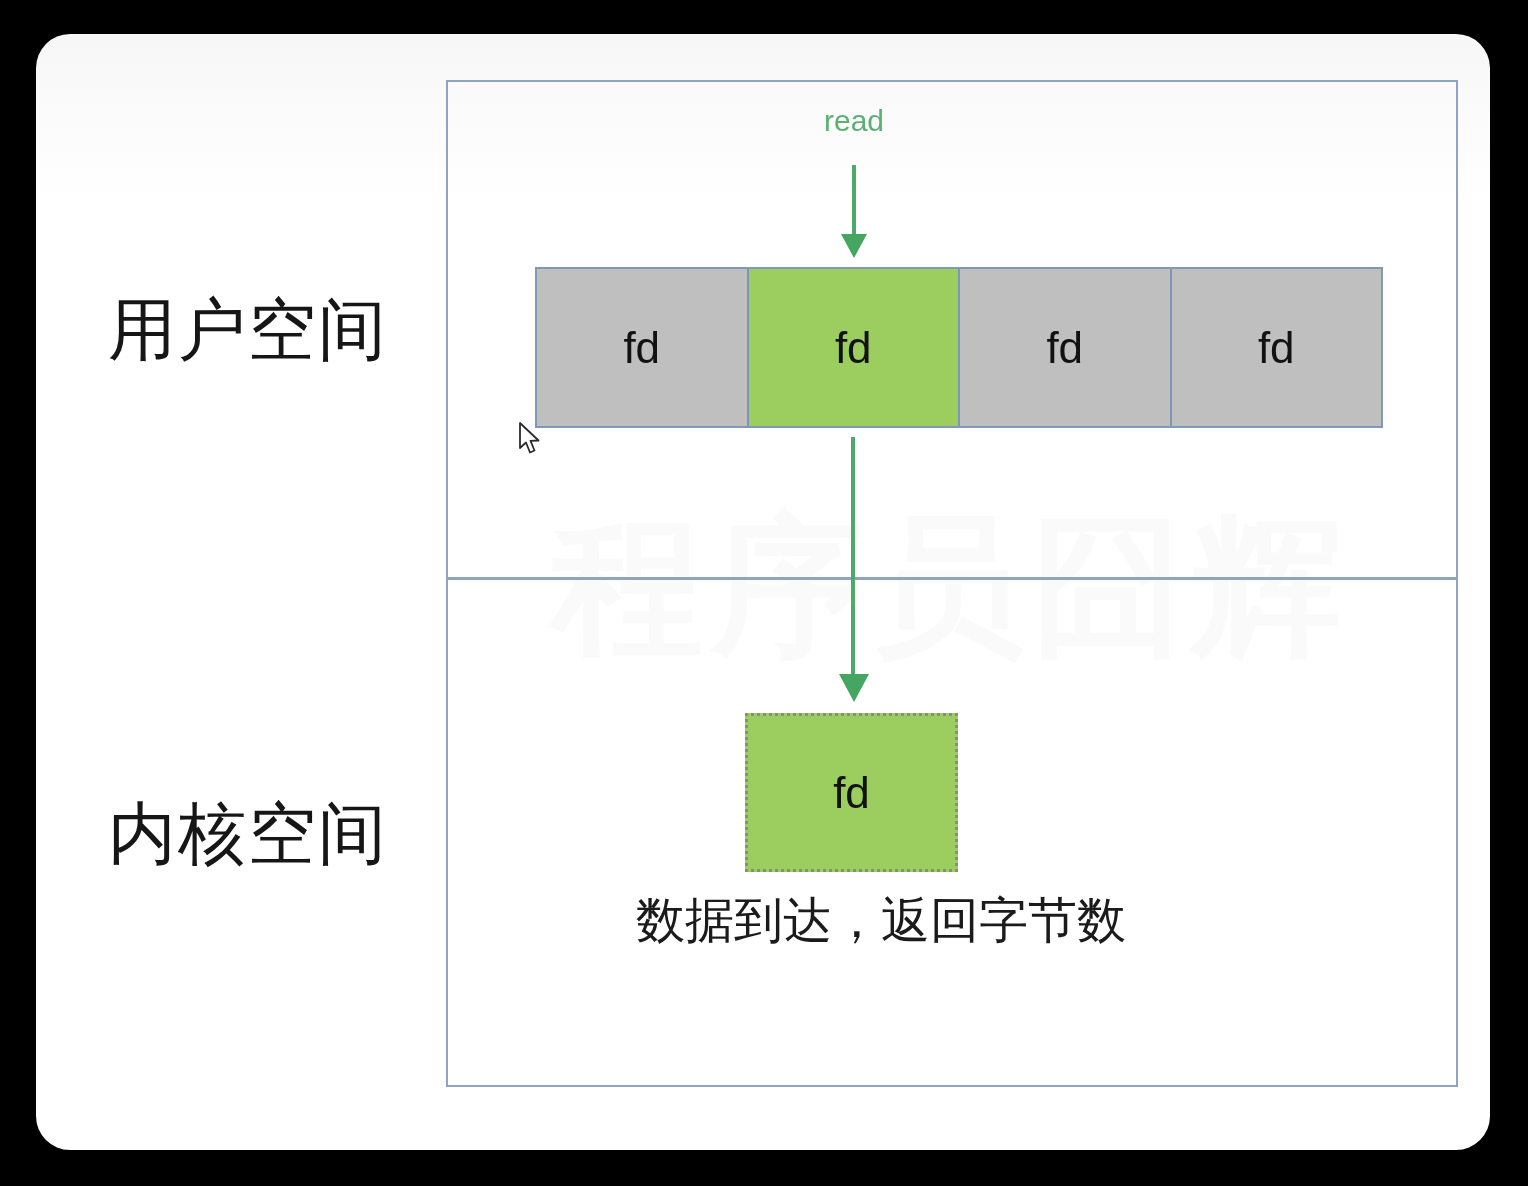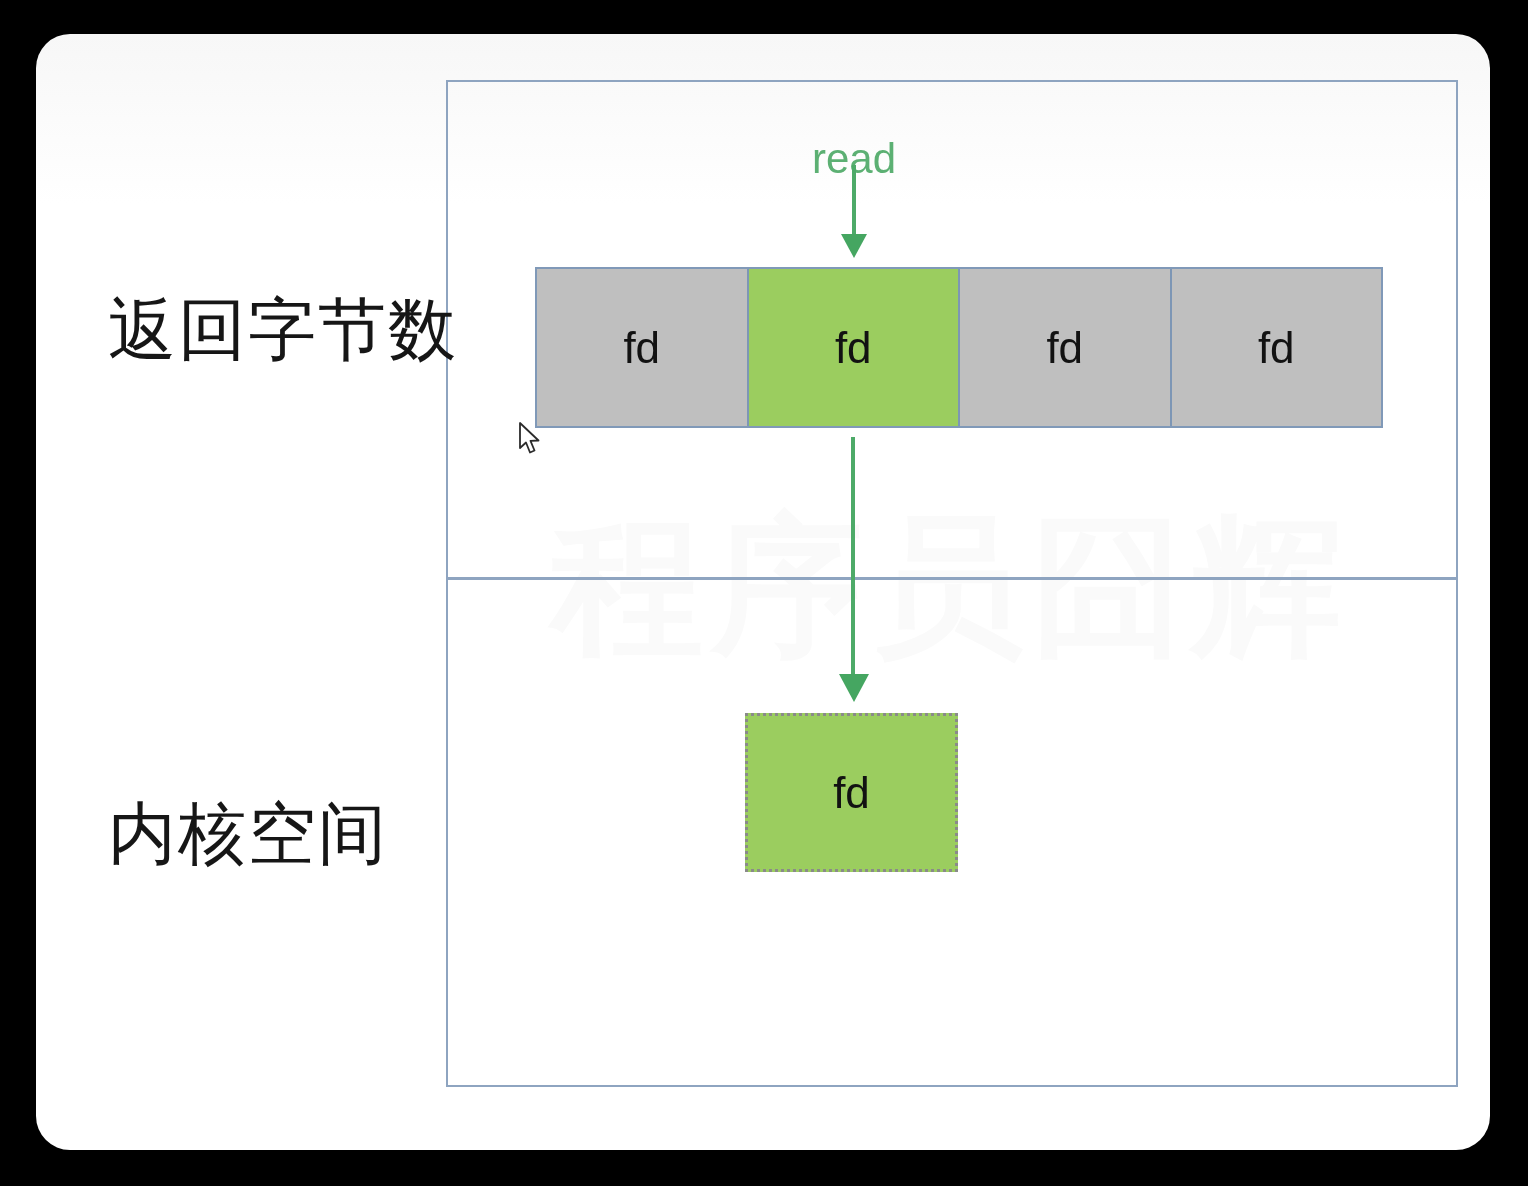--- a/index.html
+++ b/index.html
@@ -85,25 +85,24 @@
   #label-kernel { left: 72px;  top: 766px; }
 
   
   #read-label {
     position: absolute;
     left: 730px;  
     top: 72px;
     width: 176px;
     text-align: center;
     font-family: "Liberation Sans", sans-serif;
-    font-size: 42px;
+    font-size: 30px;
     color: #5cb073;
     line-height: 1;
     white-space: nowrap;
-    margin-top: 32px;
   }
 
   
   .arrow-shaft {
     position: absolute;
     background: #4daa68;
   }
   .arrow-head {
     position: absolute;
     width: 0;
@@ -194,40 +193,41 @@
 <body>
 
 <div id="stage">
   <div id="card">
 
     <div id="watermark">程序员囧辉</div>
 
     <div id="diagram-frame"></div>
     <div id="space-divider"></div>
 
-    <div class="space-label" id="label-user">返回字节数</div>
+    <div class="space-label" id="label-user">用户空间</div>
 
     <div class="space-label" id="label-kernel">内核空间</div>
 
     <div id="read-label">read</div>
 
     <div class="arrow-shaft" id="read-arrow-shaft"></div>
     <div class="arrow-head" id="read-arrow-head"></div>
 
     <div id="fd-row">
       <div class="fd-cell">fd</div>
       <div class="fd-cell selected">fd</div>
       <div class="fd-cell">fd</div>
       <div class="fd-cell">fd</div>
     </div>
 
     <div class="arrow-shaft" id="long-arrow-shaft"></div>
     <div class="arrow-head" id="long-arrow-head"></div>
 
     <div id="kernel-fd-box">fd</div>
 
+    <div id="kernel-caption">数据到达，返回字节数</div>
 
     <svg id="mouse-cursor" viewBox="0 0 26 34">
       <path d="M2,1 L2,26 L8,20.5 L12,30.5 L16.5,28.5 L12.5,18.8 L20.5,18.5 Z" fill="#ffffff" stroke="#2b2b2b" stroke-width="1.8" stroke-linejoin="round"></path>
     </svg>
 
   </div>
 </div>
 
 </body></html>

